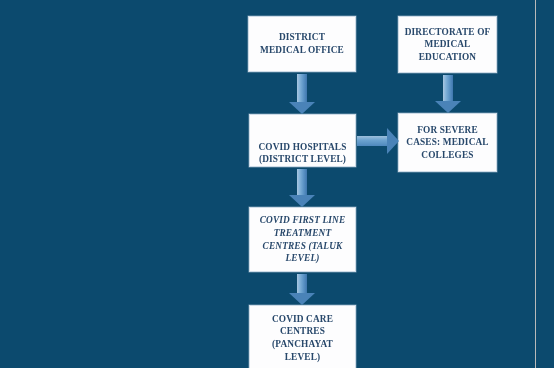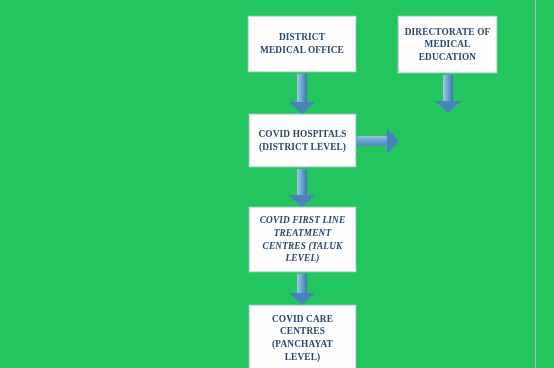--- a/index.html
+++ b/index.html
@@ -13,21 +13,21 @@
     position: relative;
     overflow: hidden;
     font-family: "Liberation Serif", "DejaVu Serif", serif;
   }
 
   #canvas {
     position: absolute;
     left: 0; top: 0;
     width: 554px;
     height: 368px;
-    background: #22c55e;
+    background: #0c4a6e;
   }
 
   
   .page-rule {
     position: absolute;
     top: 0;
     left: 535px;
     width: 1px;
     height: 368px;
     background: #b9b9b9;
@@ -52,21 +52,21 @@
     font-size: 9.3px;
     line-height: 12.6px;
     letter-spacing: 0.15px;
     text-transform: uppercase;
     white-space: pre-line;
     padding: 0 4px;
   }
 
   #node-dmo        { left: 248px; top: 16px;  width: 108px; height: 56px; }
   #node-dme        { left: 398px; top: 16px;  width: 99px;  height: 57px; text-align: center; }
-  #node-hospitals  { left: 249px; top: 114px; width: 107px; height: 53px; }
+  #node-hospitals  { left: 249px; top: 114px; width: 107px; height: 53px; align-items: flex-end; }
   #node-colleges   { left: 398px; top: 113px; width: 99px;  height: 59px; }
   #node-cfltc      { left: 249px; top: 207px; width: 107px; height: 65px; font-style: italic; }
   #node-ccc        { left: 249px; top: 305px; width: 107px; height: 66px; }
 
   
   .arrow-v {
     position: absolute;
     width: 26px;
   }
   .arrow-v .shaft {
@@ -161,20 +161,25 @@
     <span class="label">DIRECTORATE OF
 MEDICAL
 EDUCATION</span>
   </div>
 
   <div class="node" id="node-hospitals">
     <span class="label">COVID HOSPITALS
 (DISTRICT LEVEL)</span>
   </div>
 
+  <div class="node" id="node-colleges">
+    <span class="label">FOR SEVERE
+CASES: MEDICAL
+COLLEGES</span>
+  </div>
 
   <div class="node" id="node-cfltc">
     <span class="label">COVID FIRST LINE
 TREATMENT
 CENTRES (TALUK
 LEVEL)</span>
   </div>
 
   <div class="node" id="node-ccc">
     <span class="label">COVID CARE

